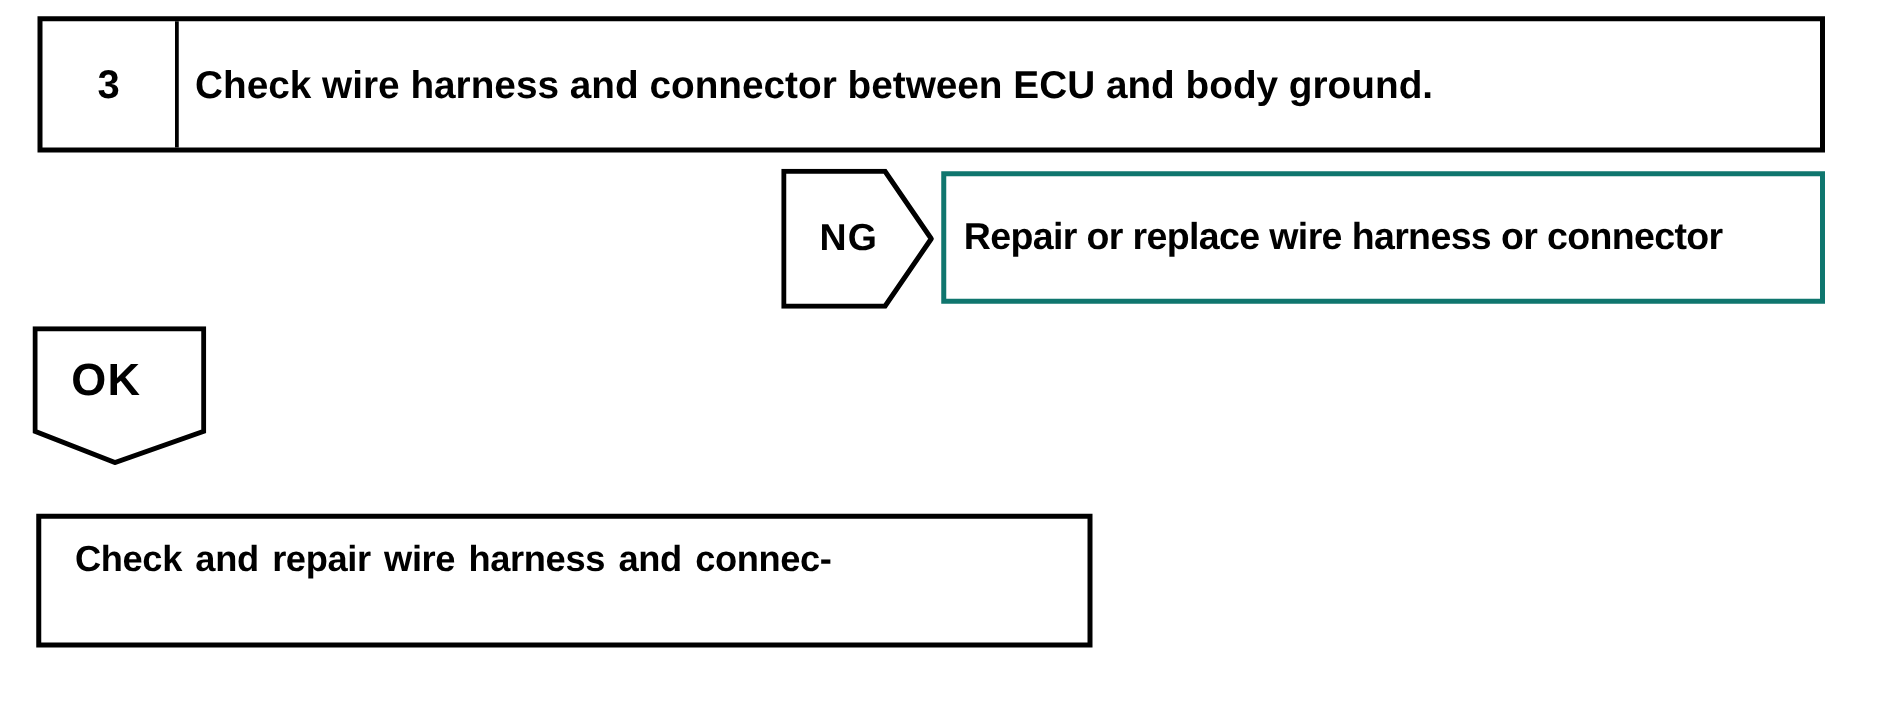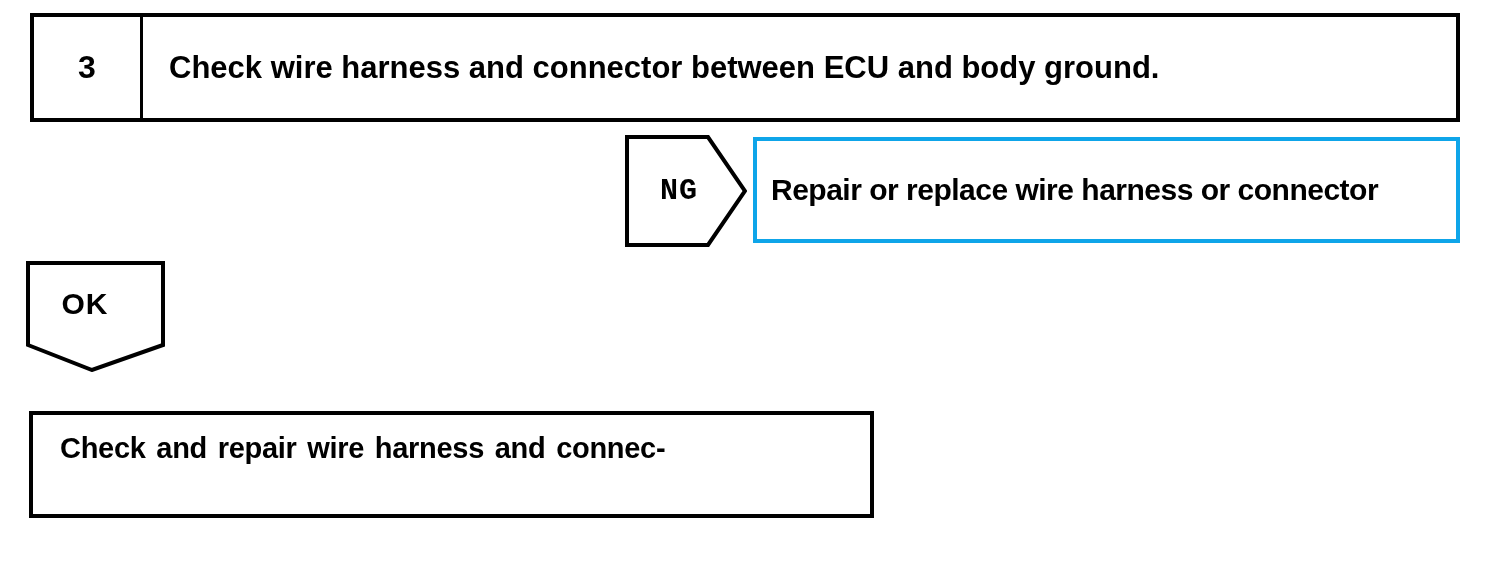--- a/index.html
+++ b/index.html
@@ -23,53 +23,53 @@
   }
   .step-number-cell {
     width: 109px; flex: 0 0 109px;
     border-right: 3px solid #000;
     display: flex; align-items: center; justify-content: center;
     font-size: 32px;
   }
   .step-instruction-cell {
     flex: 1 1 auto;
     display: flex; align-items: center;
-    padding-left: 26px;
+    padding-left: 13px;
     font-size: 31px;
     white-space: nowrap;
     overflow: hidden;
   }
 
   
-  .ng-connector { left: 625px; top: 135px; width: 122px; height: 112px; font-family: Liberation Mono, monospace; }
+  .ng-connector { left: 625px; top: 135px; width: 122px; height: 112px; }
   .ng-connector svg { position: absolute; left: 0; top: 0; }
   .ng-label {
     position: absolute; left: 8px; top: 0; width: 92px; height: 112px;
     display: flex; align-items: center; justify-content: center;
     font-size: 30px; letter-spacing: 1px;
   }
 
   
   .ng-action-box {
     left: 753px; top: 137px; width: 707px; height: 106px;
-    border: 4px solid #0ea5e9;
+    border: 4px solid #0f766e;
     display: flex; align-items: center;
     padding-left: 14px;
     font-size: 30px; letter-spacing: -0.5px;
     white-space: nowrap; overflow: hidden;
     background: #fff;
   }
 
   
   .ok-connector { left: 26px; top: 261px; width: 139px; height: 111px; }
   .ok-connector svg { position: absolute; left: 0; top: 0; }
   .ok-label {
     position: absolute; left: 0; top: 0; width: 118px; height: 86px;
     display: flex; align-items: center; justify-content: center;
-    font-size: 30px; letter-spacing: 1px;
+    font-size: 36px; letter-spacing: 1px;
   }
 
   
   .result-box {
     left: 29px; top: 411px; width: 845px; height: 107px;
     border: 4px solid #000;
     padding: 17px 22px 0 27px;
     font-size: 29px; line-height: 33px; letter-spacing: -0.3px;
     background: #fff;
   }

